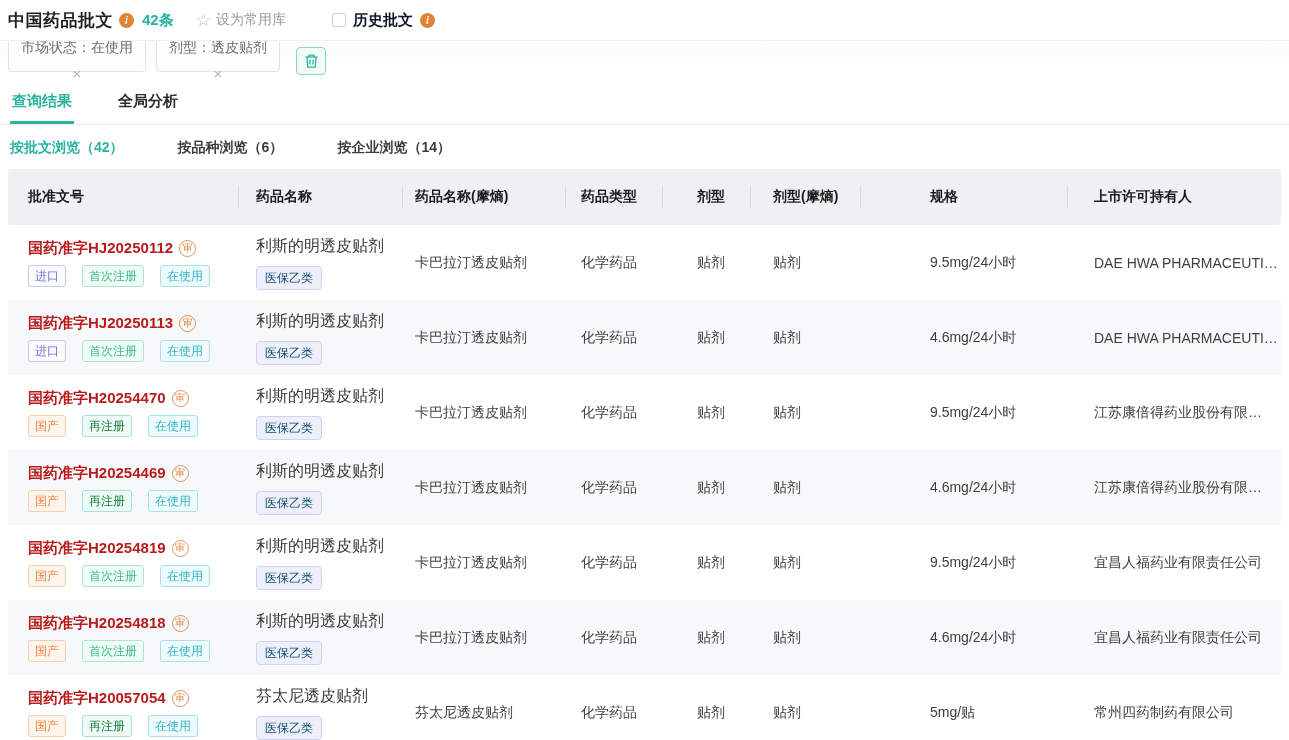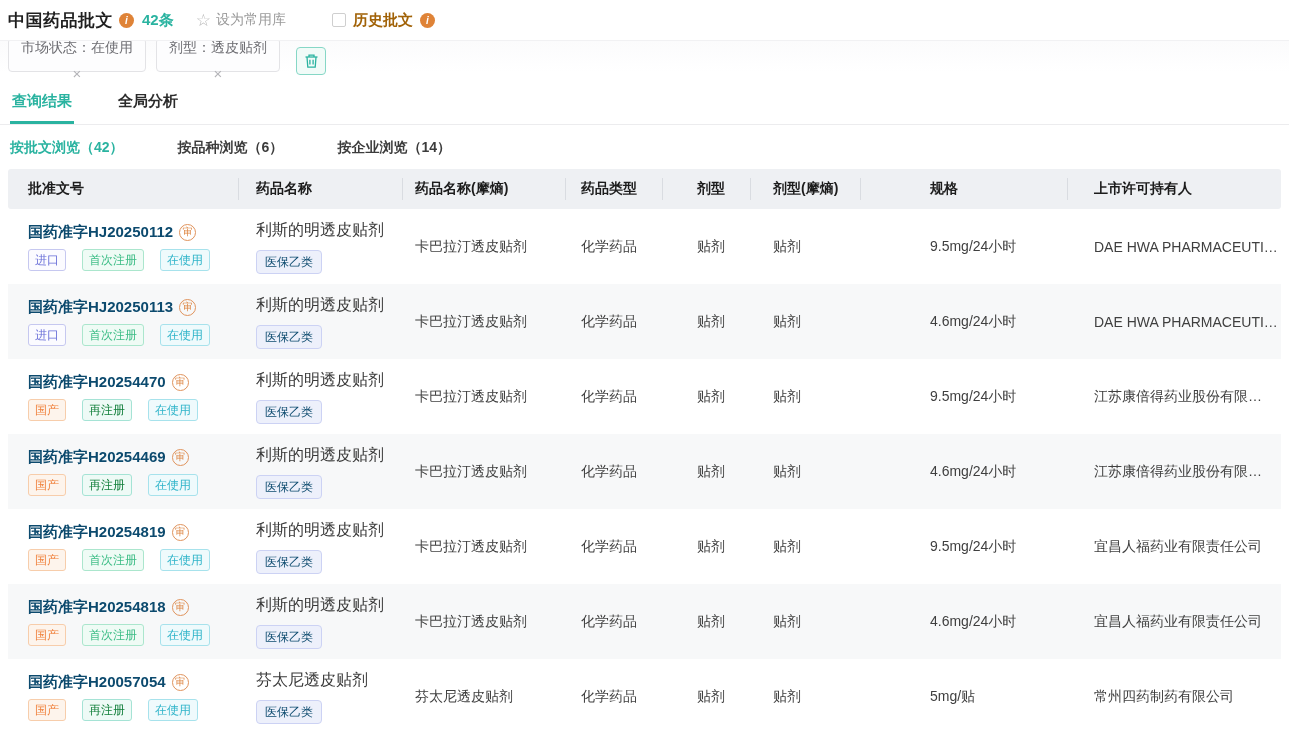--- a/index.html
+++ b/index.html
@@ -10,21 +10,21 @@
   .topbar { display:flex; align-items:center; height:40px; padding:0 0 0 8px; background:#fff; }
   .page-title { font-size:17px; font-weight:bold; color:#1f1f1f; letter-spacing:.5px; }
   .info-icon { display:inline-flex; align-items:center; justify-content:center;
     width:15px; height:15px; border-radius:50%; background:#df8337; color:#fff;
     font-size:10px; font-weight:bold; font-style:italic; margin-left:6px; }
   .result-count { color:#2ab3a0; font-weight:bold; font-size:15px; margin-left:8px; }
   .fav { display:flex; align-items:center; margin-left:22px; color:#9a9a9a; font-size:14px; gap:5px; }
   .star-icon { font-size:17px; color:#b9b9b9; line-height:1; }
   .history { display:flex; align-items:center; margin-left:46px; gap:7px; }
   .checkbox { width:14px; height:14px; border:1px solid #cfcfcf; border-radius:2px; background:#fff; }
-  .history-label { font-size:15px; color:#a16207; font-weight:bold; }
+  .history-label { font-size:15px; color:#0f172a; font-weight:bold; }
 
   
   .filterband { height:40px; overflow:hidden; display:flex; align-items:center; gap:10px;
     padding-left:8px; background:linear-gradient(180deg,#fbfbfc 0%,#ffffff 80%);
     border-top:1px solid #f1f1f3; }
   .chip { display:inline-flex; align-items:center; gap:8px; height:34px; margin-top:-12px;
     padding:0 12px; border:1px solid #e3e3e6; border-radius:4px; background:#fdfdfe;
     color:#6e6e73; font-size:14px;flex-direction:column; }
   .chip-close { color:#b4b4b8; font-size:15px; cursor:pointer; }
   .trash-btn { display:inline-flex; align-items:center; justify-content:center; width:30px; height:28px;
@@ -37,34 +37,34 @@
   .tab.active { color:#2ab3a0; border-bottom-color:#2ab3a0; }
 
   .subtabs { display:flex; gap:54px; padding-left:10px; margin:14px 0 12px; }
   .subtab { font-size:14px; color:#3c3c3c; font-weight:bold; cursor:pointer; }
   .subtab.active { color:#2ab3a0; }
 
   
   .table { margin:0 8px; }
   .thead, .tr { display:grid;
     grid-template-columns:230px 164px 163px 97px 88px 110px 207px 1fr; }
-  .thead { background:#eef0f3; border-radius:3px; height:40px; align-items:center; }
+  .thead { background:#eef0f3; border-radius:3px; height:56px; align-items:center; }
   .th { font-size:14px; font-weight:bold; color:#1c1c1c; position:relative; white-space:nowrap; }
   .th:not(:first-child)::before { content:""; position:absolute; left:0; top:50%;
     transform:translateY(-50%); width:1px; height:22px; background:#d9dce1; }
   .tr { height:75px; align-items:center; background:#fff; }
   .tr.alt { background:#f7f8f9; }
   .td { font-size:14px; color:#3f3f3f; white-space:nowrap; overflow:hidden; }
 
   .c1 { padding-left:20px; } .c2 { padding-left:18px; } .c3 { padding-left:13px; }
   .c4 { padding-left:16px; } .c5 { padding-left:35px; } .c6 { padding-left:23px; }
   .c7 { padding-left:70px; } .c8 { padding-left:27px; }
 
   .link-line { display:flex; align-items:center; gap:6px; }
-  .approval-link { color:#0c4a6e; font-weight:bold; font-size:15px; cursor:pointer; }
+  .approval-link { color:#b91c1c; font-weight:bold; font-size:15px; cursor:pointer; }
   .review-badge { display:inline-flex; align-items:center; justify-content:center;
     width:17px; height:17px; border:1px solid #e0935c; border-radius:50%;
     color:#dd8440; font-size:10px; }
   .tag-line { display:flex; gap:16px; margin-top:7px; }
   .tag { display:inline-block; font-size:12px; line-height:1; padding:4px 6px;
     border-radius:3px; border:1px solid; }
   .tag-purple { color:#6a70d8; border-color:#c6c8f0; background:#fbfbff; }
   .tag-orange { color:#f0813c; border-color:#f7cdab; background:#fdf4ec; }
   .tag-green  { color:#3dbd86; border-color:#abe6cd; background:#effbf5; }
   .tag-teal   { color:#15803d; border-color:#a5e3d5; background:#eefaf6; }

